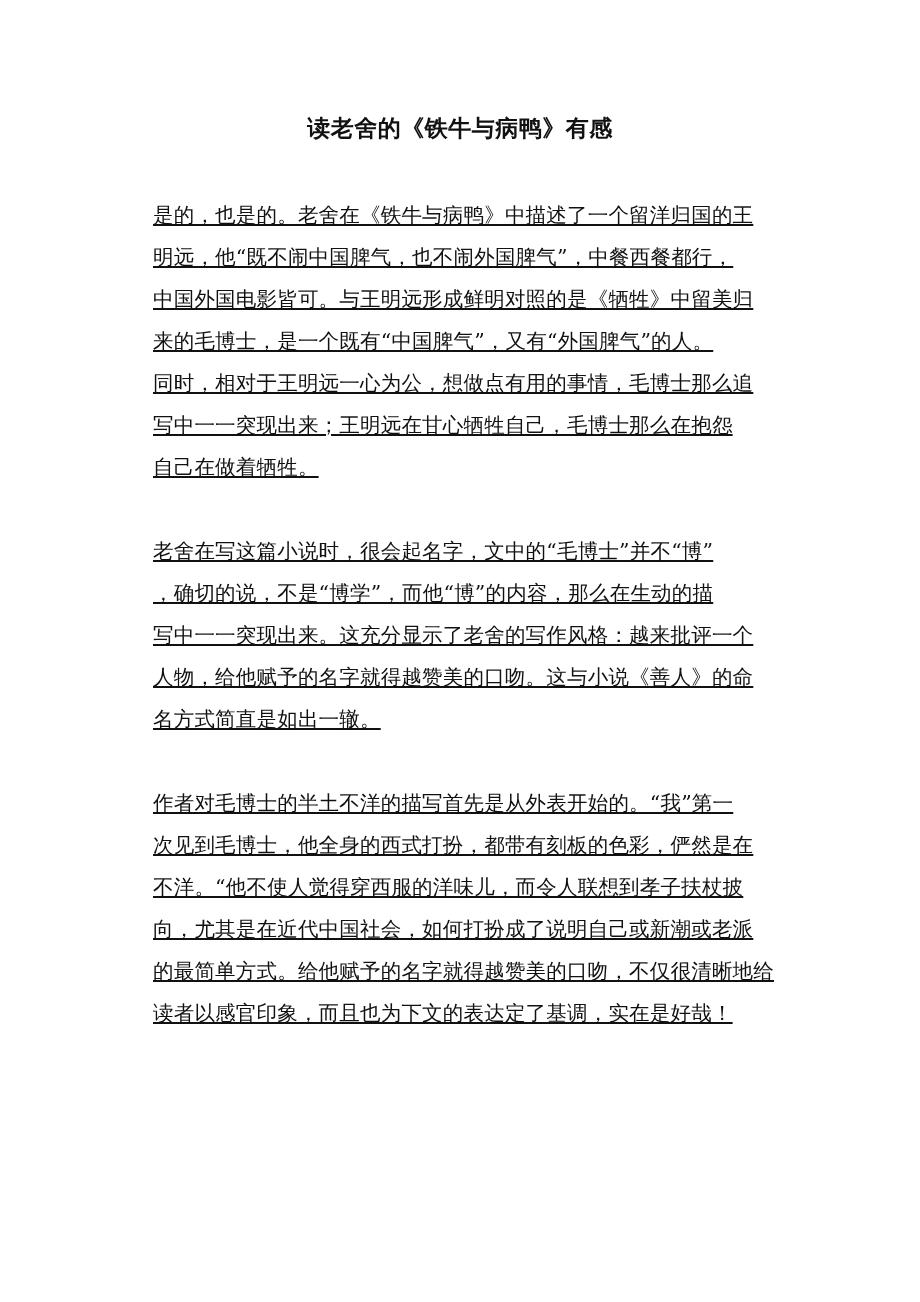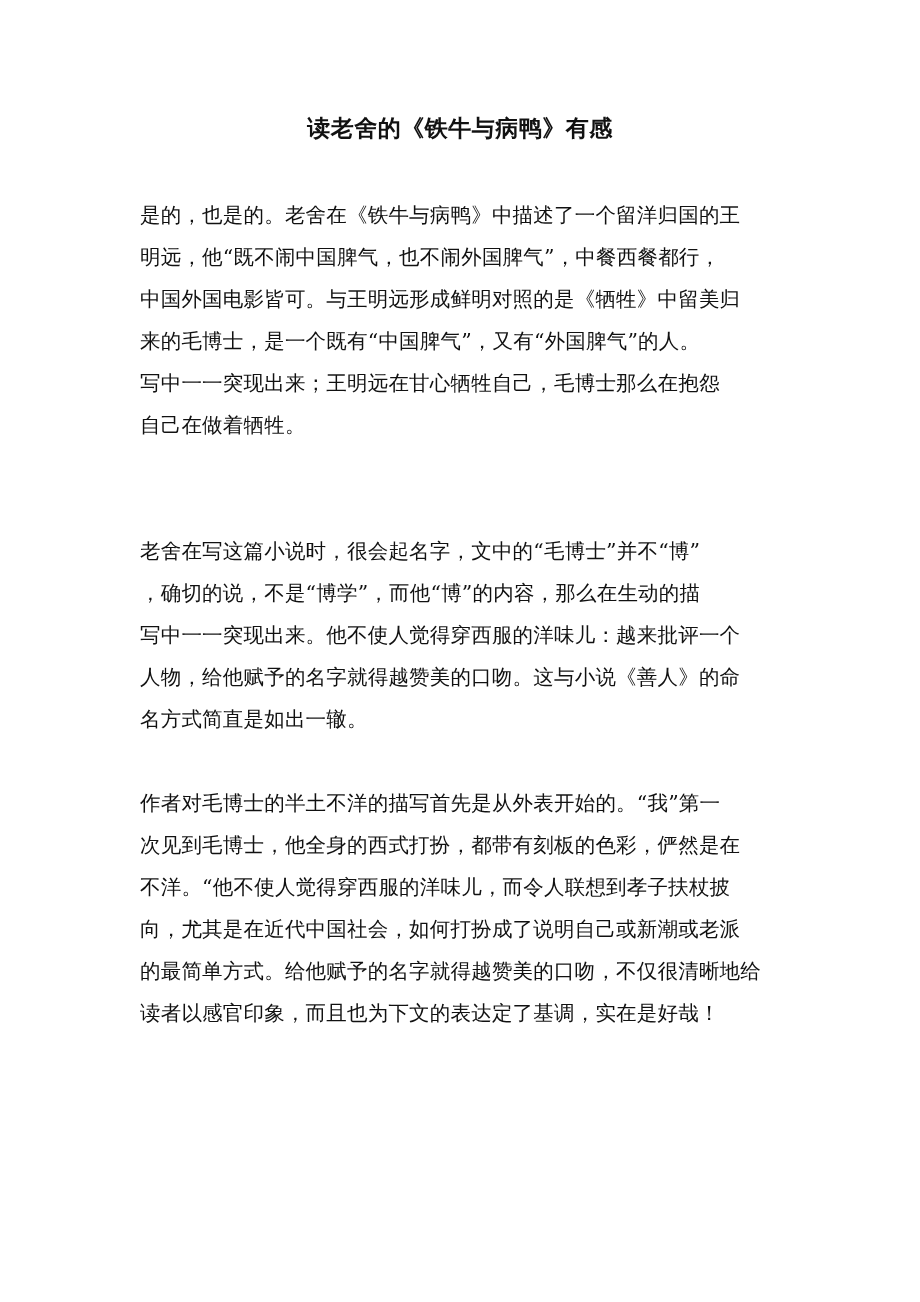--- a/index.html
+++ b/index.html
@@ -1,42 +1,43 @@
 <!DOCTYPE html>
 <html><head>
   <meta charset="utf-8">
   <style>
     html, body { margin: 0; padding: 0; background: #ffffff; }
     body { width: 920px; height: 1302px; position: relative; overflow: hidden;
       font-family: "DejaVu Serif", "Liberation Serif", serif; color: #111111; }
     .title { position: absolute; top: 112px; left: 0; width: 920px; text-align: center;
       font-size: 23px; font-weight: bold; line-height: 32px; letter-spacing: 0.5px;
       font-family: "DejaVu Sans", "Liberation Sans", sans-serif; }
-    .para { position: absolute; left: 140px; width: 650px; }
+    .para { position: absolute; left: 153px; width: 650px; text-decoration: underline; }
     .line { height: 42px; line-height: 42px; font-size: 20.5px; white-space: nowrap;
       letter-spacing: 0.2px; }
   </style>
 </head>
 <body>
 
 <h1 class="title" style="margin:0;">读老舍的《铁牛与病鸭》有感</h1>
 
 <div class="para" style="top:194px;">
   <div class="line">是的，也是的。老舍在《铁牛与病鸭》中描述了一个留洋归国的王</div>
   <div class="line">明远，他“既不闹中国脾气，也不闹外国脾气”，中餐西餐都行，</div>
   <div class="line">中国外国电影皆可。与王明远形成鲜明对照的是《牺牲》中留美归</div>
   <div class="line">来的毛博士，是一个既有“中国脾气”，又有“外国脾气”的人。</div>
+  <div class="line">同时，相对于王明远一心为公，想做点有用的事情，毛博士那么追</div>
   <div class="line">写中一一突现出来；王明远在甘心牺牲自己，毛博士那么在抱怨</div>
   <div class="line">自己在做着牺牲。</div>
 </div>
 
 <div class="para" style="top:530px;">
   <div class="line">老舍在写这篇小说时，很会起名字，文中的“毛博士”并不“博”</div>
   <div class="line">，确切的说，不是“博学”，而他“博”的内容，那么在生动的描</div>
-  <div class="line">写中一一突现出来。他不使人觉得穿西服的洋味儿：越来批评一个</div>
+  <div class="line">写中一一突现出来。这充分显示了老舍的写作风格：越来批评一个</div>
   <div class="line">人物，给他赋予的名字就得越赞美的口吻。这与小说《善人》的命</div>
   <div class="line">名方式简直是如出一辙。</div>
 </div>
 
 <div class="para" style="top:782px;">
   <div class="line">作者对毛博士的半土不洋的描写首先是从外表开始的。“我”第一</div>
   <div class="line">次见到毛博士，他全身的西式打扮，都带有刻板的色彩，俨然是在</div>
   <div class="line">不洋。“他不使人觉得穿西服的洋味儿，而令人联想到孝子扶杖披</div>
   <div class="line">向，尤其是在近代中国社会，如何打扮成了说明自己或新潮或老派</div>
   <div class="line">的最简单方式。给他赋予的名字就得越赞美的口吻，不仅很清晰地给</div>

